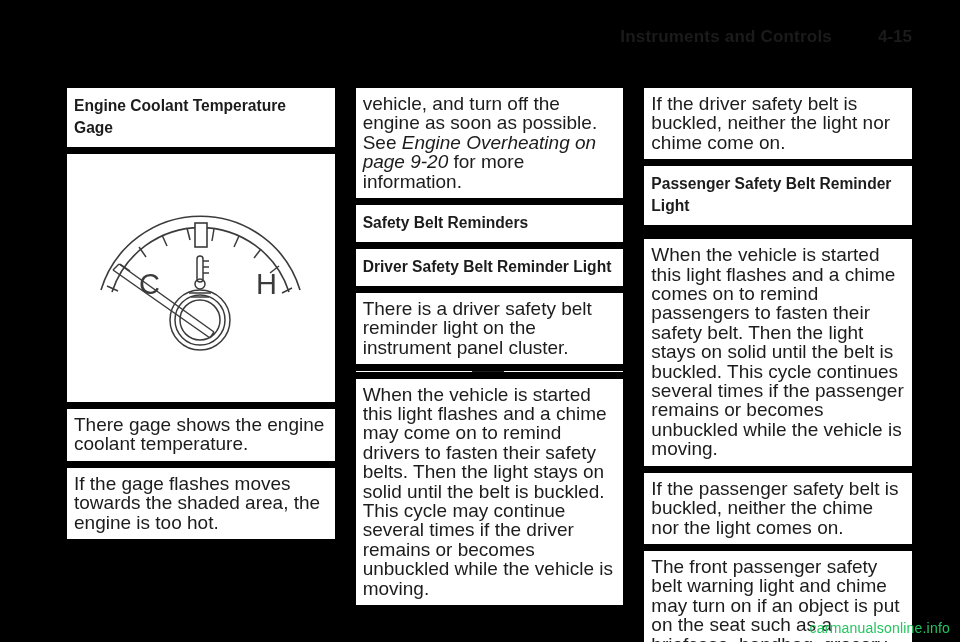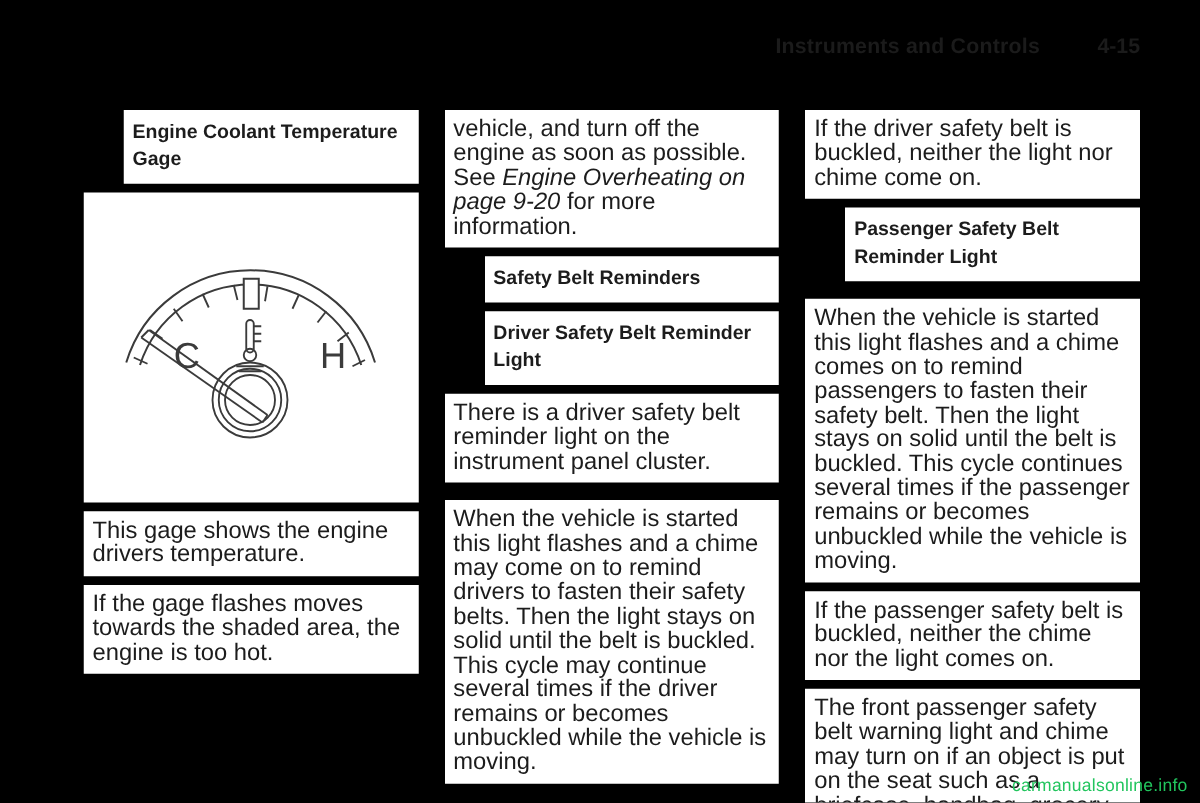--- a/index.html
+++ b/index.html
@@ -72,21 +72,20 @@
   }
   .block.body {
     font-size: 19px;
     line-height: 19.4px;
   }
   .block.heading {
     font-size: 15.6px;
     font-weight: bold;
     line-height: 22px;
     padding: 7px 7px 8px 7px;
-    margin-left: 32px;
   }
   .block.figure {
     padding: 0;
     display: flex;
     align-items: center;
     justify-content: center;
     overflow: hidden;
   }
   .block i, .block .ital {
     font-style: italic;
@@ -161,21 +160,21 @@
             <circle cx="107" cy="86" r="5"></circle>
             <line x1="110" y1="63" x2="116" y2="63"></line>
             <line x1="110" y1="69" x2="116" y2="69"></line>
             <line x1="110" y1="75" x2="116" y2="75"></line>
             <line x1="96" y1="95" x2="118" y2="95"></line>
             <line x1="98" y1="99" x2="116" y2="99"></line>
           </g>
         </svg>
       </div>
 
-      <div class="block body">This gage shows the engine drivers temperature.</div>
+      <div class="block body">There gage shows the engine coolant temperature.</div>
 
       <div class="block body">If the gage flashes moves towards the shaded area, the engine is too hot.</div>
 
     </div>
 
     <div class="column">
 
       <div class="block body">
         <span>vehicle, and turn off the engine as soon as possible. See </span><span class="ital">Engine Overheating on page 9-20</span><span> for more information.</span>
       </div>

